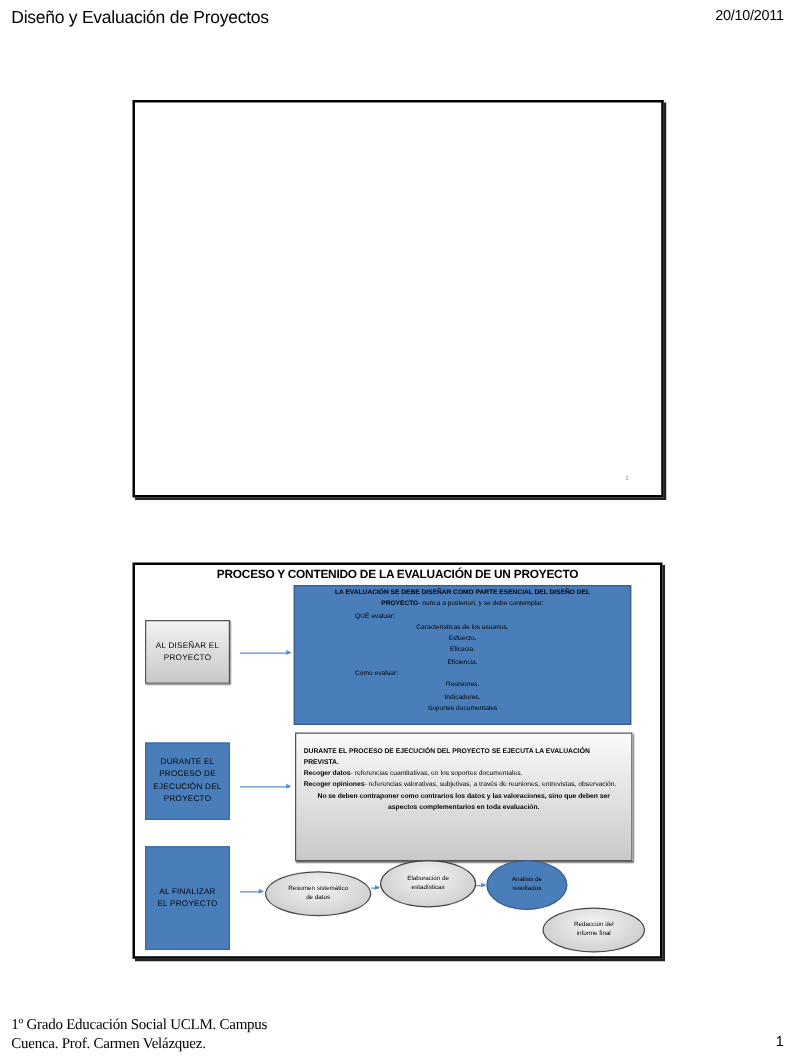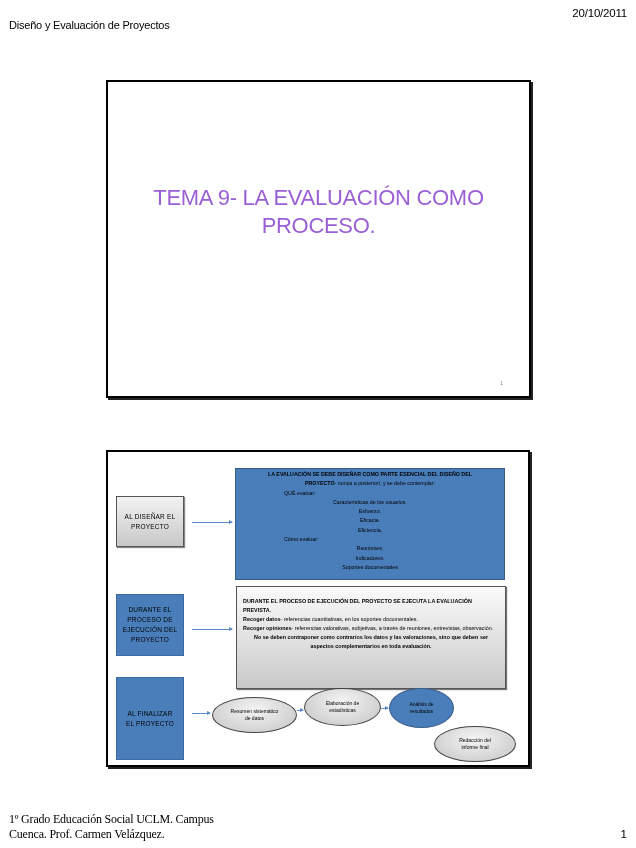--- a/index.html
+++ b/index.html
@@ -1,18 +1,18 @@
 <!DOCTYPE html>
 <html><head>
 <meta charset="utf-8">
 <style>
   html, body { margin:0; padding:0; }
   body { width:636px; height:848px; background:#ffffff; position:relative; overflow:hidden;
          font-family:"Liberation Sans", sans-serif; color:#000; }
-  .hdr-left { position:absolute; left:9px; top:18px; font-size:11px; line-height:15px; letter-spacing:-0.2px; }
+  .hdr-left { position:absolute; left:9px; top:6px; font-size:14px; line-height:15px; letter-spacing:-0.2px; }
   .hdr-right { position:absolute; right:9px; top:6px; font-size:11.5px; line-height:15px; letter-spacing:-0.2px; }
   .ftr-left { position:absolute; left:9px; top:812px; font-size:12px; line-height:15px; letter-spacing:-0.2px;font-family:Liberation Serif, serif; }
   .ftr-right { position:absolute; right:9px; top:827px; font-size:11.5px; line-height:15px; }
 
   .slide { position:absolute; background:#fff; border:2px solid #000; box-sizing:border-box;
            box-shadow:2px 2px 0 #222; }
   #slide1 { left:106px; top:80px; width:425px; height:318px; }
   #slide1 .title { position:absolute; left:0; right:0; top:102px; text-align:center; color:#9b5fd6;
                    font-size:22px; line-height:28px; letter-spacing:-0.3px; }
   #slide1 .num { position:absolute; right:26px; bottom:10px; font-size:5px; color:#888; }
@@ -48,28 +48,25 @@
 </style>
 </head>
 <body>
 
 <div class="hdr-left">
   <div>Diseño y Evaluación de Proyectos</div>
 </div>
 <div class="hdr-right">20/10/2011</div>
 
 <div class="slide" id="slide1">
-  <div class="title">
-    <div>TEMA 9- LA EVALUACIÓN COMO</div>
-    <div>PROCESO.</div>
-  </div>
   <div class="num">1</div>
 </div>
 
 <div class="slide" id="slide2">
+  <div class="s2-title">PROCESO Y CONTENIDO DE LA EVALUACIÓN DE UN PROYECTO</div>
 
   <div class="left-box gray-box" style="top:44px;height:51px;">
     <div>
       <div>AL DISEÑAR EL</div>
       <div>PROYECTO</div>
     </div>
   </div>
   <div class="arrow" style="left:84px;top:70px;width:40px;"></div>
 
   <div class="info-blue">

